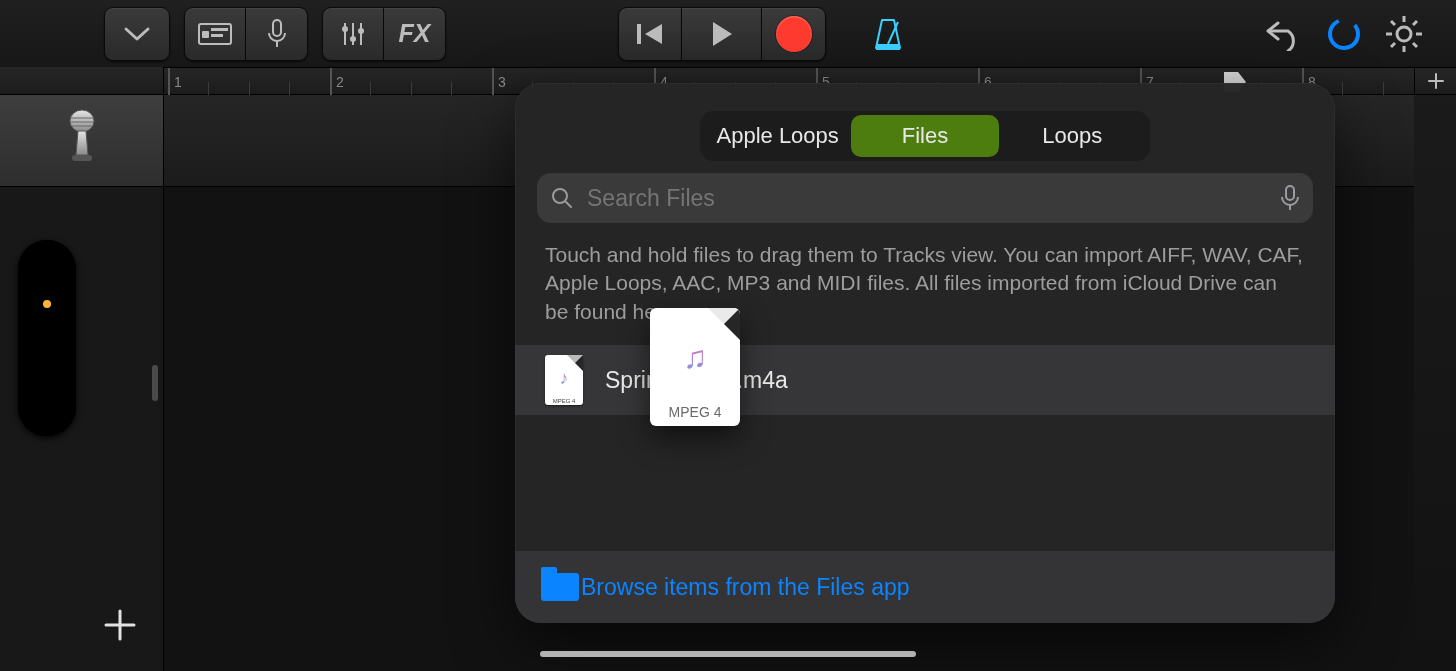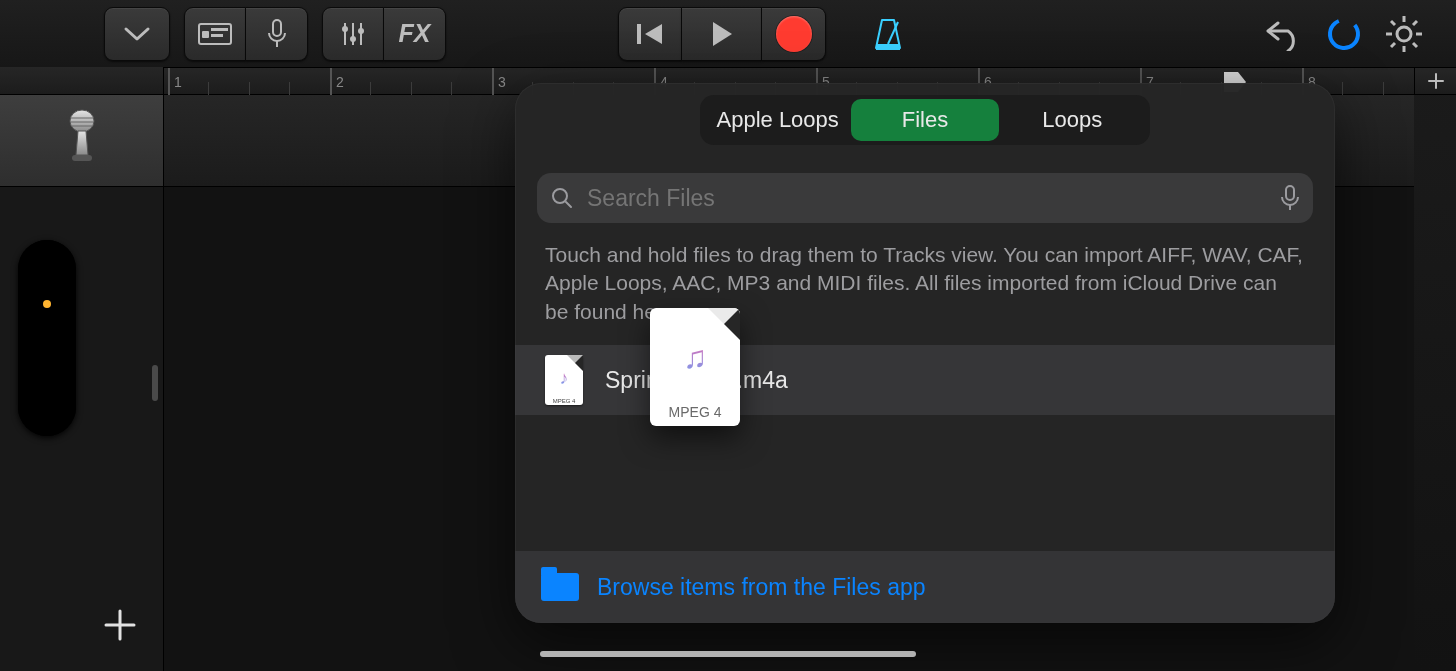--- a/index.html
+++ b/index.html
@@ -32,33 +32,33 @@
 
   
   .vpill { position:absolute; left:18px; top:240px; width:58px; height:196px; border-radius:29px; background:#000; box-shadow:0 2px 6px rgba(0,0,0,.9), inset 0 0 0 1px #000; }
   .vpill .dot { position:absolute; left:50%; top:60px; width:8px; height:8px; margin-left:-4px; border-radius:50%; background:#ffb430; }
 
   
   .add-track { position:absolute; left:92px; bottom:18px; width:56px; height:56px; display:flex; align-items:center; justify-content:center; color:#ddd; }
 
   
   .popover { position:absolute; left:515px; top:83px; width:820px; height:540px; background:rgba(38,38,38,.98); border-radius:26px; box-shadow:0 20px 60px rgba(0,0,0,.6), inset 0 0 0 1px rgba(255,255,255,.04); overflow:hidden; }
-  .seg { position:absolute; left:50%; top:12px; transform:translateX(-50%); width:450px; height:50px; background:#1c1c1c; border-radius:14px; display:flex; padding:4px; }
+  .seg { position:absolute; left:50%; top:28px; transform:translateX(-50%); width:450px; height:50px; background:#1c1c1c; border-radius:14px; display:flex; padding:4px; }
   .seg-item { flex:1; display:flex; align-items:center; justify-content:center; color:#e8e8e8; font-size:22px; border-radius:10px; }
-  .seg-item.active { background:#15803d; }
+  .seg-item.active { background:#4d7c0f; }
   .search { position:absolute; left:22px; top:90px; right:22px; height:50px; background:#3a3a3b; border-radius:14px; display:flex; align-items:center; padding:0 14px; gap:14px; }
   .search input { flex:1; background:transparent; border:none; outline:none; color:#cfcfd2; font-size:23px; }
   .instruct { position:absolute; left:30px; top:158px; right:30px; color:#9d9da0; font-size:21px; line-height:1.35; }
   .file-row { position:absolute; left:0; top:262px; right:0; height:70px; background:rgba(70,70,72,.55); display:flex; align-items:center; padding:0 30px; gap:22px; }
   .file-thumb { width:38px; height:50px; background:#fff; border-radius:3px; position:relative; box-shadow:0 1px 2px rgba(0,0,0,.5); }
   .file-thumb::after{ content:""; position:absolute; right:0; top:0; border-width:8px; border-style:solid; border-color:#bbb #262626 transparent transparent; }
   .file-thumb .note { position:absolute; left:50%; top:45%; transform:translate(-50%,-50%); font-size:18px; background:linear-gradient(#ff5fa2,#5aa9ff); -webkit-background-clip:text; background-clip:text; color:transparent;}
   .file-thumb .label { position:absolute; left:0; right:0; bottom:1px; text-align:center; font-size:6px; color:#444; }
   .file-name { color:#e8e8e8; font-size:23px; }
-  .pop-bottom { position:absolute; left:0; bottom:0; right:0; height:72px; background:rgba(54,54,56,.9); display:flex; align-items:center; padding:0 26px; gap:18px; }
+  .pop-bottom { position:absolute; left:0; bottom:0; right:0; height:72px; background:rgba(54,54,56,.9); display:flex; align-items:center; padding:0 26px; gap:2px; }
   .folder-ic { width:38px; height:28px; background:#0a84ff; border-radius:3px; position:relative; }
   .folder-ic::before{content:"";position:absolute;left:0;top:-6px;width:16px;height:8px;background:#0a84ff;border-radius:2px 2px 0 0;}
   .browse-link { color:#0a84ff; font-size:23px; }
 
   
   .drag-ghost { position:absolute; left:650px; top:308px; width:90px; height:118px; background:#fff; border-radius:6px; box-shadow:0 12px 28px rgba(0,0,0,.55); overflow:hidden; }
   .drag-ghost::after{ content:""; position:absolute; right:0; top:0; border-width:16px; border-style:solid; border-color:#eaeaea #262626 transparent transparent; }
   .drag-ghost .note { position:absolute; left:50%; top:42%; transform:translate(-50%,-50%); width:52px; height:52px; border-radius:50%; display:flex; align-items:center; justify-content:center; font-size:32px; background:linear-gradient(#ff5fa2,#5aa9ff); -webkit-background-clip:text; background-clip:text; color:transparent; text-shadow:none;}
   .drag-ghost .lbl { position:absolute; left:0; right:0; bottom:6px; text-align:center; font-size:14px; color:#6a6a6a; }
 

